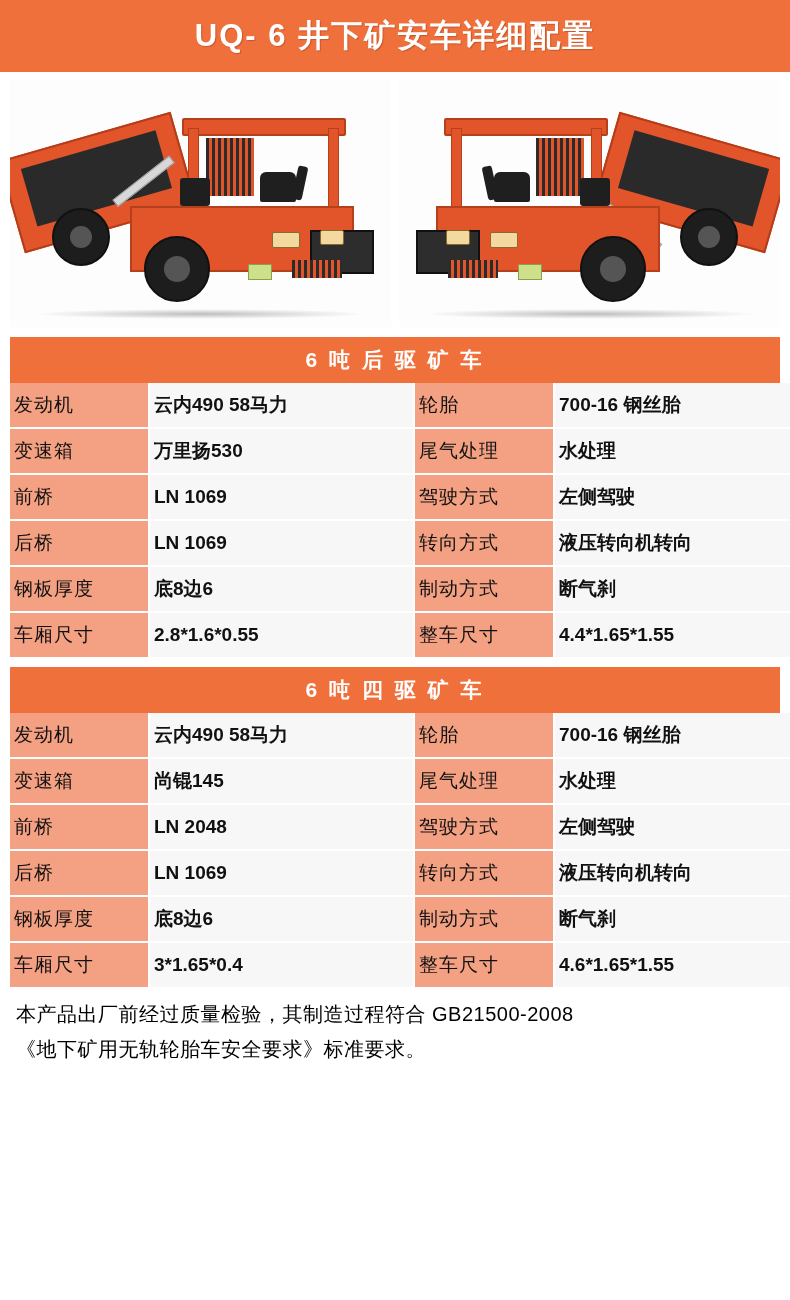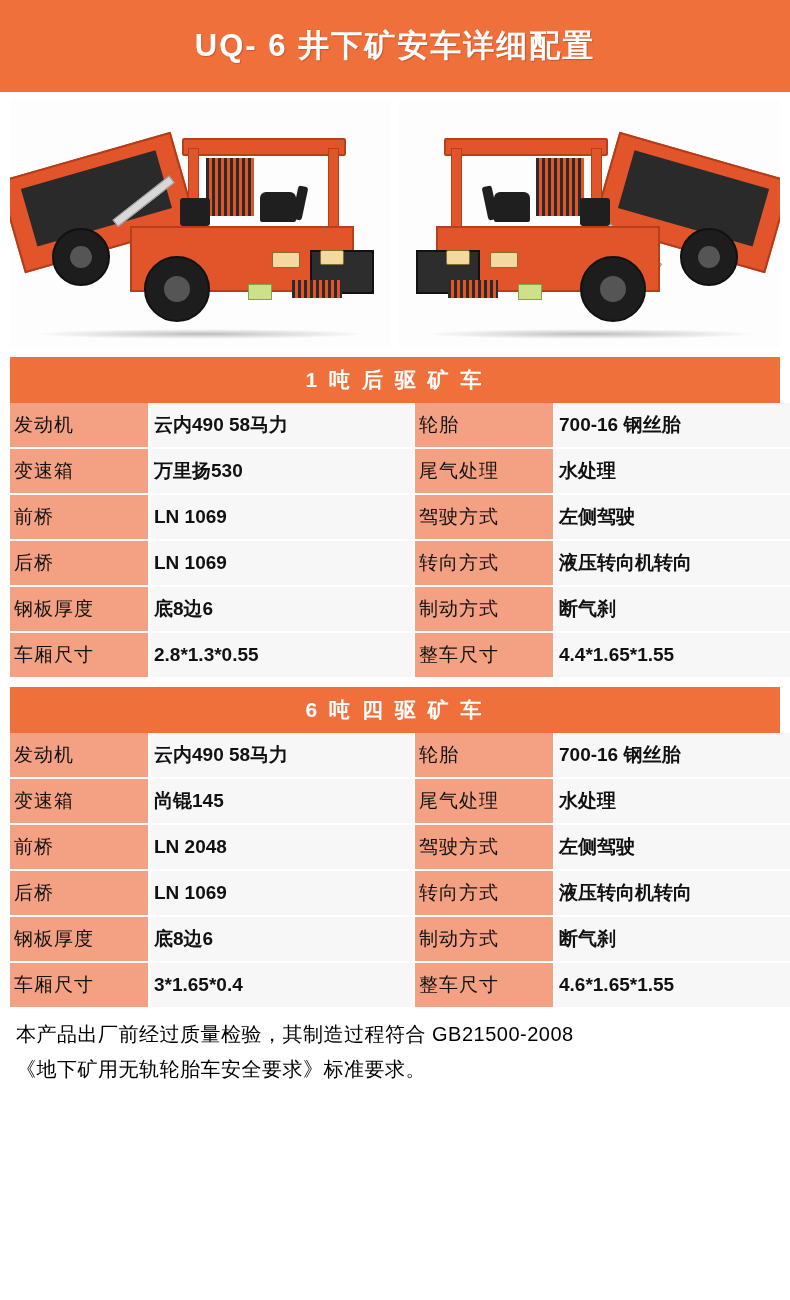--- a/index.html
+++ b/index.html
@@ -15,21 +15,21 @@
   }
   .page {
     position: relative;
     width: 790px;
     height: 1300px;
   }
 
   
   .header {
     background: #f0703c;
-    height: 92px;
+    height: 72px;
     display: flex;
     align-items: center;
     justify-content: center;
   }
   .header-title {
     color: #ffffff;
     font-size: 31px;
     font-weight: bold;
     letter-spacing: 2px;
     text-shadow: 1px 1px 1px rgba(120,40,10,0.35);
@@ -259,21 +259,21 @@
         <div class="grille" style="right:282px; top:180px; width:50px; height:18px;"></div>
         <div class="wheel" style="right:42px; top:128px; width:54px; height:54px;"></div>
         <div class="wheel" style="right:134px; top:156px; width:62px; height:62px;"></div>
         <div class="ground-shadow"></div>
       </div>
     </div>
 
   </div>
 
   <div class="spec-block">
-    <div class="spec-header">1 吨 后 驱 矿 车</div>
+    <div class="spec-header">6 吨 后 驱 矿 车</div>
     <table class="spec">
       <tbody>
         <tr>
           <td class="lbl">发动机</td>
           <td class="val">云内490    58马力</td>
           <td class="lbl">轮胎</td>
           <td class="val">700-16  钢丝胎</td>
         </tr>
         <tr>
           <td class="lbl">变速箱</td>
@@ -294,21 +294,21 @@
           <td class="val">液压转向机转向</td>
         </tr>
         <tr>
           <td class="lbl">钢板厚度</td>
           <td class="val">底8边6</td>
           <td class="lbl">制动方式</td>
           <td class="val">断气刹</td>
         </tr>
         <tr>
           <td class="lbl">车厢尺寸</td>
-          <td class="val">2.8*1.3*0.55</td>
+          <td class="val">2.8*1.6*0.55</td>
           <td class="lbl">整车尺寸</td>
           <td class="val">4.4*1.65*1.55</td>
         </tr>
       </tbody>
     </table>
   </div>
 
   <div class="spec-block">
     <div class="spec-header">6 吨 四 驱 矿 车</div>
     <table class="spec">

